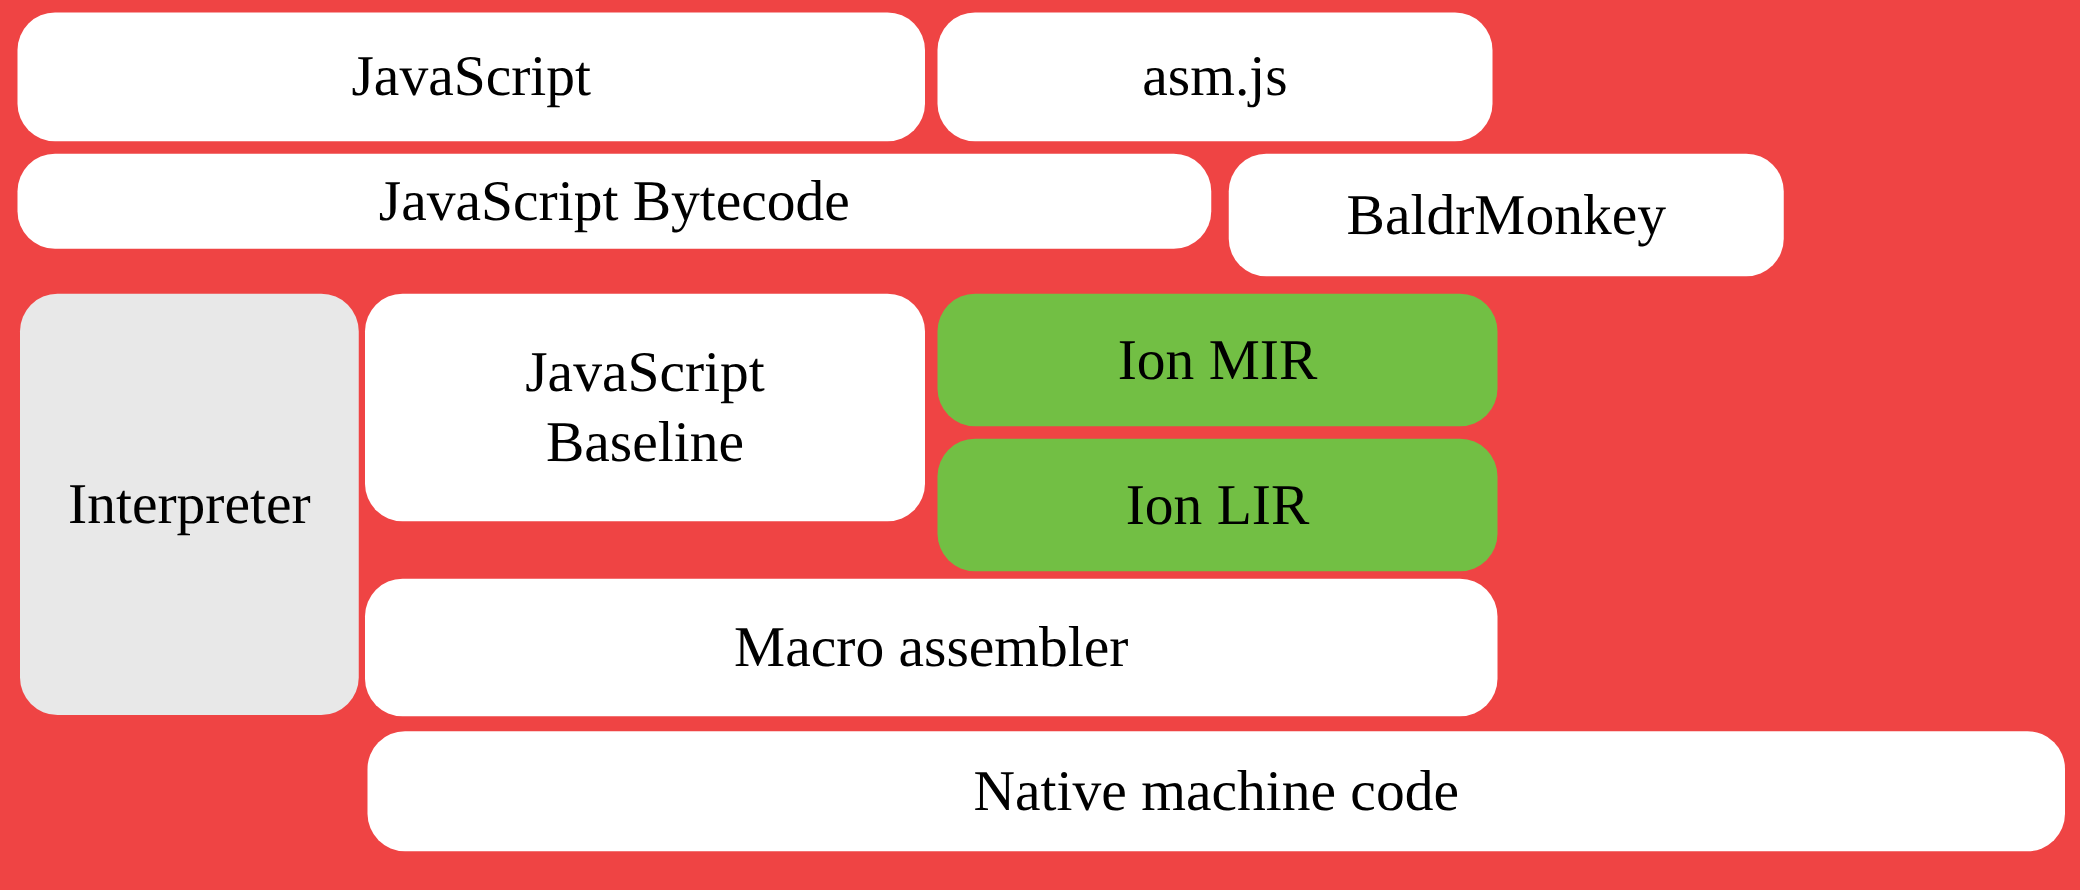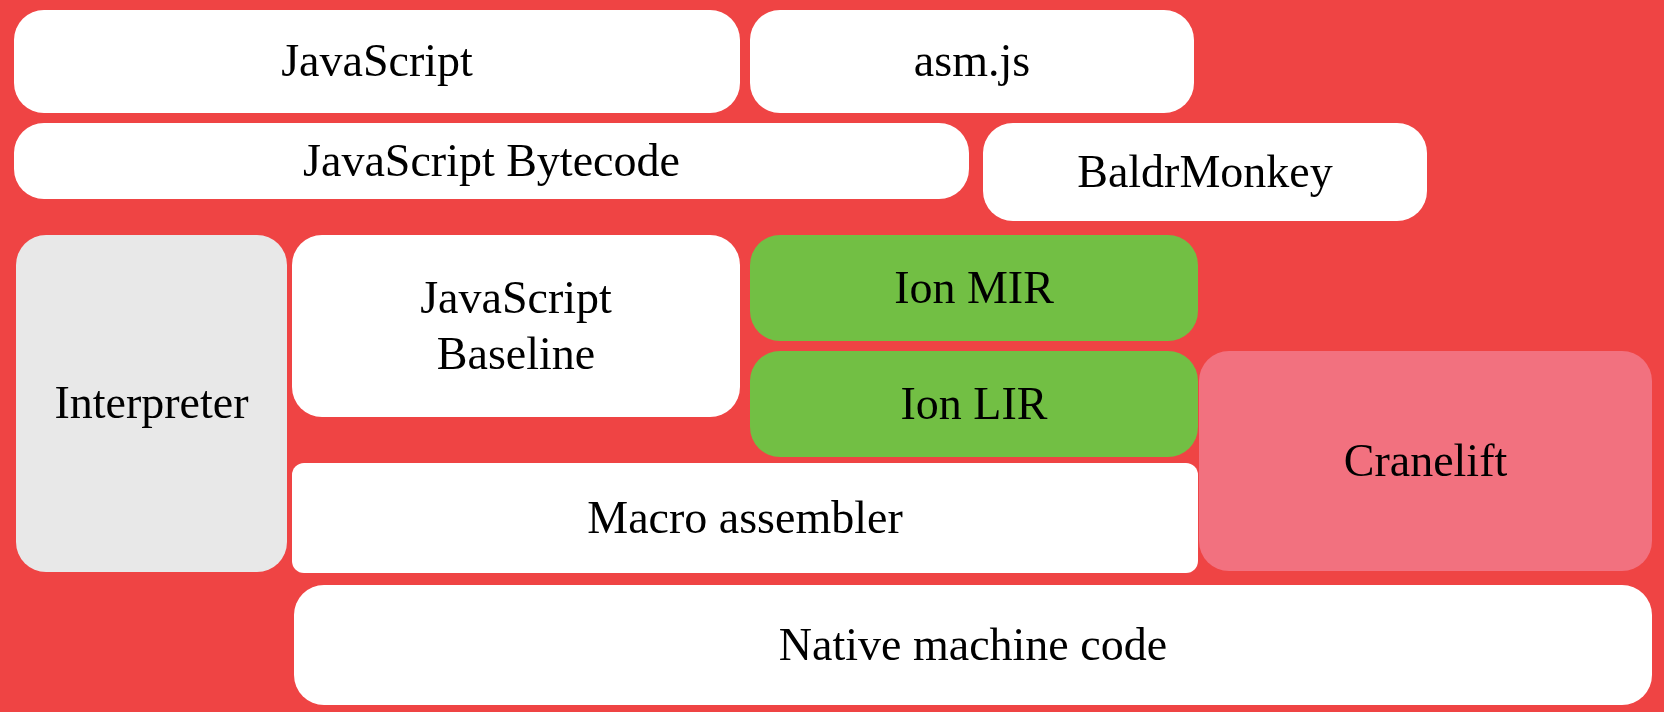--- a/index.html
+++ b/index.html
@@ -40,21 +40,21 @@
   .b-asmjs        { left: 750px;  top: 10px;  width: 444px;  height: 103px; }
   .b-wasm         { left: 1206px; top: 10px;  width: 446px;  height: 103px; }
   .b-bytecode     { left: 14px;   top: 123px; width: 955px;  height: 76px; }
   .b-baldrmonkey  { left: 983px;  top: 123px; width: 444px;  height: 98px; }
   .b-interpreter  { left: 16px;   top: 235px; width: 271px;  height: 337px; }
   .b-baseline     { left: 292px;  top: 235px; width: 448px;  height: 182px; }
   .b-ionmir       { left: 750px;  top: 235px; width: 448px;  height: 106px; }
   .b-ionlir       { left: 750px;  top: 351px; width: 448px;  height: 106px; text-align: right; }
   .b-cranelift    { left: 1199px; top: 351px; width: 453px;  height: 220px; }
   .b-macro        { left: 292px;  top: 463px; width: 906px;  height: 110px; }
-  .b-native       { left: 294px;  top: 585px; width: 1358px; height: 120px; }
+  .b-native       { left: 294px;  top: 585px; width: 1358px; height: 96px; }
 </style>
 </head>
 <body>
 
 <div class="canvas">
 
   <div class="box b-javascript" style="background: rgb(255, 255, 255);">
     <span class="label">JavaScript</span>
   </div>
 
@@ -80,25 +80,22 @@
   </div>
 
   <div class="box b-ionmir" style="background: rgb(114, 191, 68); text-align: right;">
     <span class="label">Ion MIR</span>
   </div>
 
   <div class="box b-ionlir" style="background: rgb(114, 191, 68);">
     <span class="label">Ion LIR</span>
   </div>
 
-  <div class="box b-cranelift" style="background: rgb(242, 113, 127);">
-    <span class="label">Cranelift</span>
-  </div>
 
-  <div class="box b-macro" style="background: rgb(255, 255, 255); border-radius: 12px;">
+  <div class="box b-macro" style="background: rgb(255, 255, 255);">
     <span class="label">Macro assembler</span>
   </div>
 
   <div class="box b-native" style="background: rgb(255, 255, 255);">
     <span class="label">Native machine code</span>
   </div>
 
 </div>
 
 </body></html>

